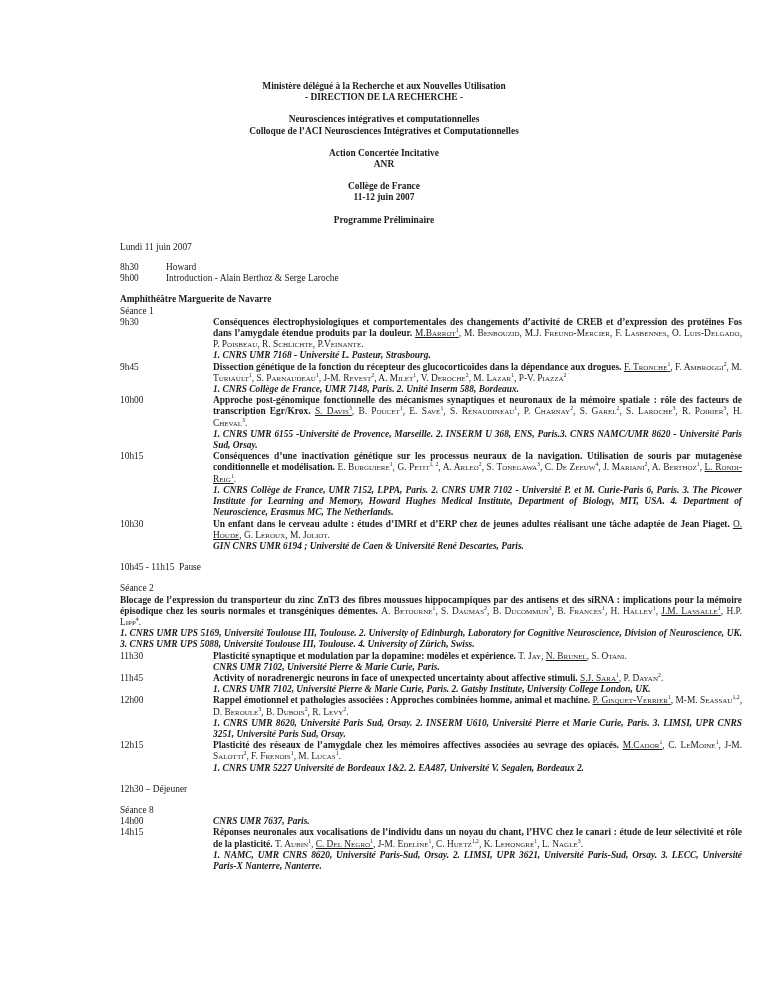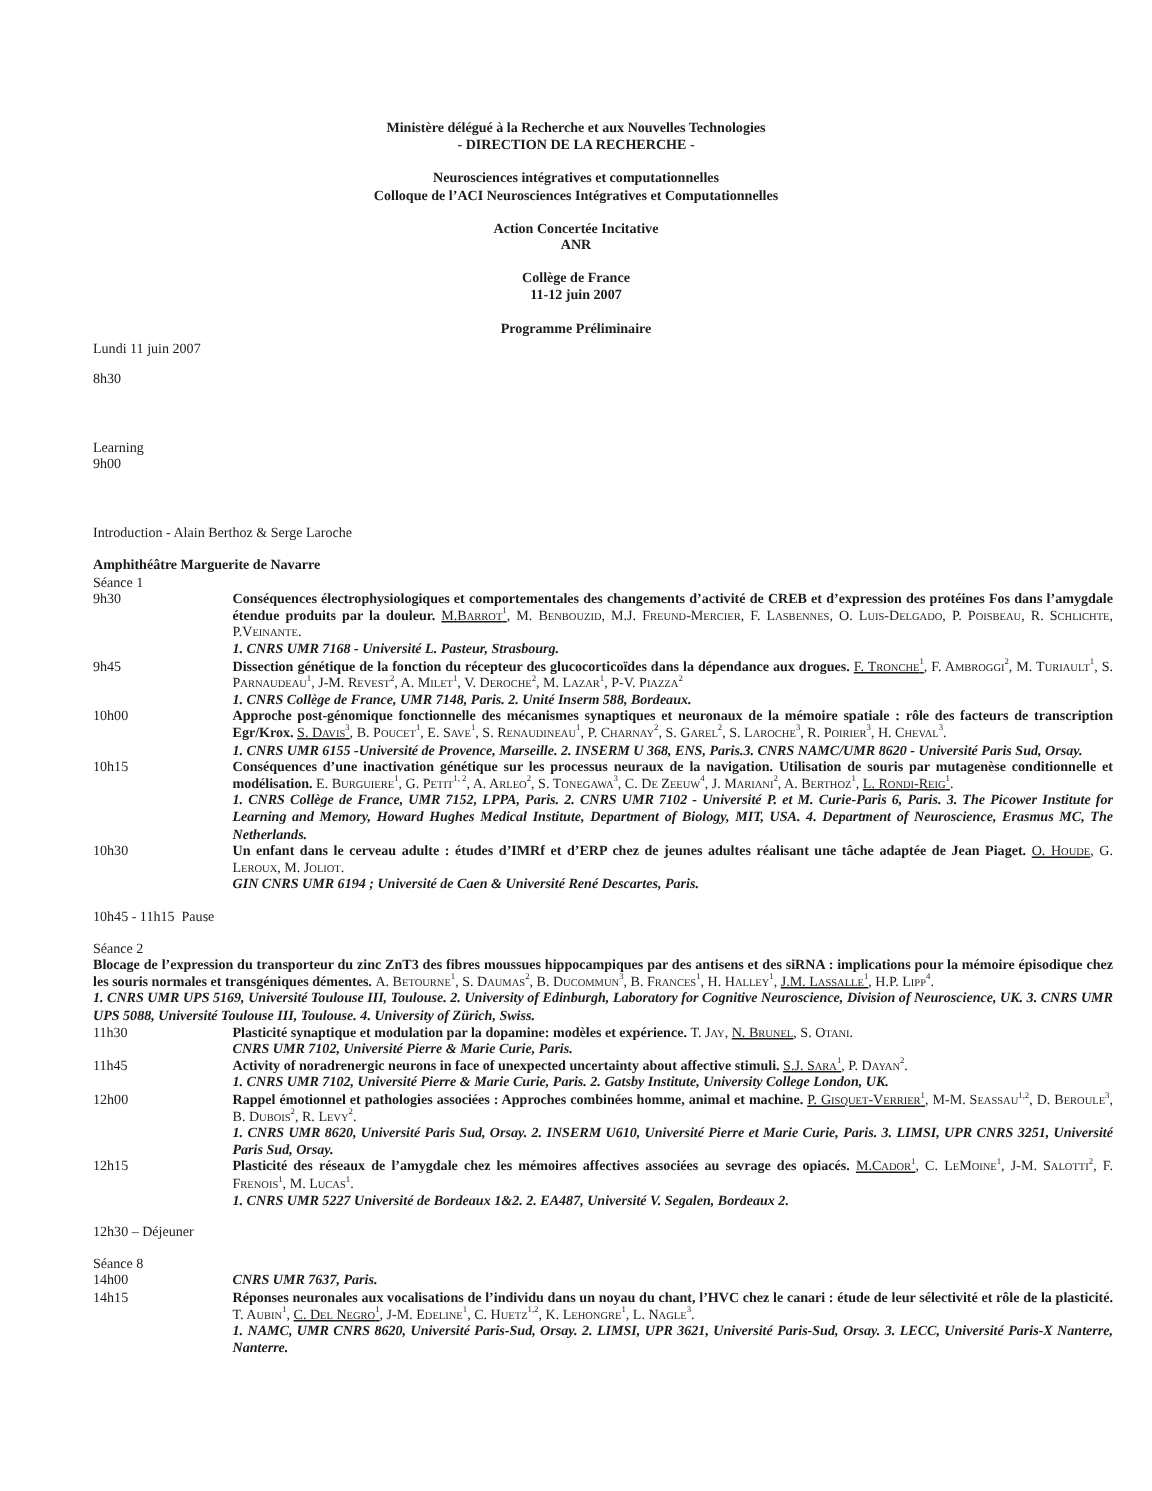--- a/index.html
+++ b/index.html
@@ -6,25 +6,25 @@
   body{background:#ffffff;}
   .page{
     width:768px;height:994px;box-sizing:border-box;
     background:#ffffff;color:#1b1b1b;
     font-family:"Liberation Serif", serif;
     font-size:9.4px;line-height:11.2px;
     padding-top:81px;overflow:hidden;
   }
   .doc-header{text-align:center;font-weight:bold;}
   .hgroup{margin-bottom:11px;}
-  .hgroup.last{margin-bottom:2px;}
-  .main{margin-left:62px;margin-right:26px;}
+  .hgroup.last{margin-bottom:16px;}
+  .main{margin-left:120px;margin-right:26px;}
   .day-line{margin-bottom:9px;}
   .sched{margin-bottom:10px;}
-  .sched-row{display:flex;flex-direction:column;}
+  .sched-row{display:flex;}
   .sched-row .stime{flex:0 0 46px;}
   .venue{font-weight:bold;}
   .session{font-weight:normal;}
   .break-line{margin:10px 0;}
   .talk{display:flex;}
   .talk .time{flex:0 0 93px;}
   .talk-body{flex:1;min-width:0;}
   .talk-head{text-align:justify;}
   .ttl{font-weight:bold;}
   .authors{font-variant:small-caps;}
@@ -32,21 +32,21 @@
   sup{font-size:0.62em;vertical-align:super;line-height:0;}
   .u{text-decoration:underline;}
 </style>
 </head>
 <body>
 
 <div class="page">
 
   <header class="doc-header">
     <div class="hgroup">
-      <div>Ministère délégué à la Recherche et aux Nouvelles Technologies</div>
+      <div>Ministère délégué à la Recherche et aux Nouvelles Utilisation</div>
       <div>- DIRECTION DE LA RECHERCHE -</div>
     </div>
     <div class="hgroup">
       <div>Neurosciences intégratives et computationnelles</div>
       <div>Colloque de l’ACI Neurosciences Intégratives et Computationnelles</div>
     </div>
     <div class="hgroup">
       <div>Action Concertée Incitative</div>
       <div>ANR</div>
     </div>
@@ -58,21 +58,21 @@
       <div>Programme Préliminaire</div>
     </div>
   </header>
 
   <main class="main">
     <div class="day-line">Lundi 11 juin 2007</div>
     <div>
         <div class="sched">
           <div class="sched-row">
             <span class="stime">8h30</span>
-            <span>Learning</span>
+            <span>Howard</span>
           </div>
           <div class="sched-row">
             <span class="stime">9h00</span>
             <span>Introduction - Alain Berthoz  &amp; Serge Laroche</span>
           </div>
         </div>
         <div class="venue">Amphithéâtre Marguerite de Navarre</div>
         <div class="session">Séance 1</div>
         <div class="talk">
           <div class="time">9h30</div>

